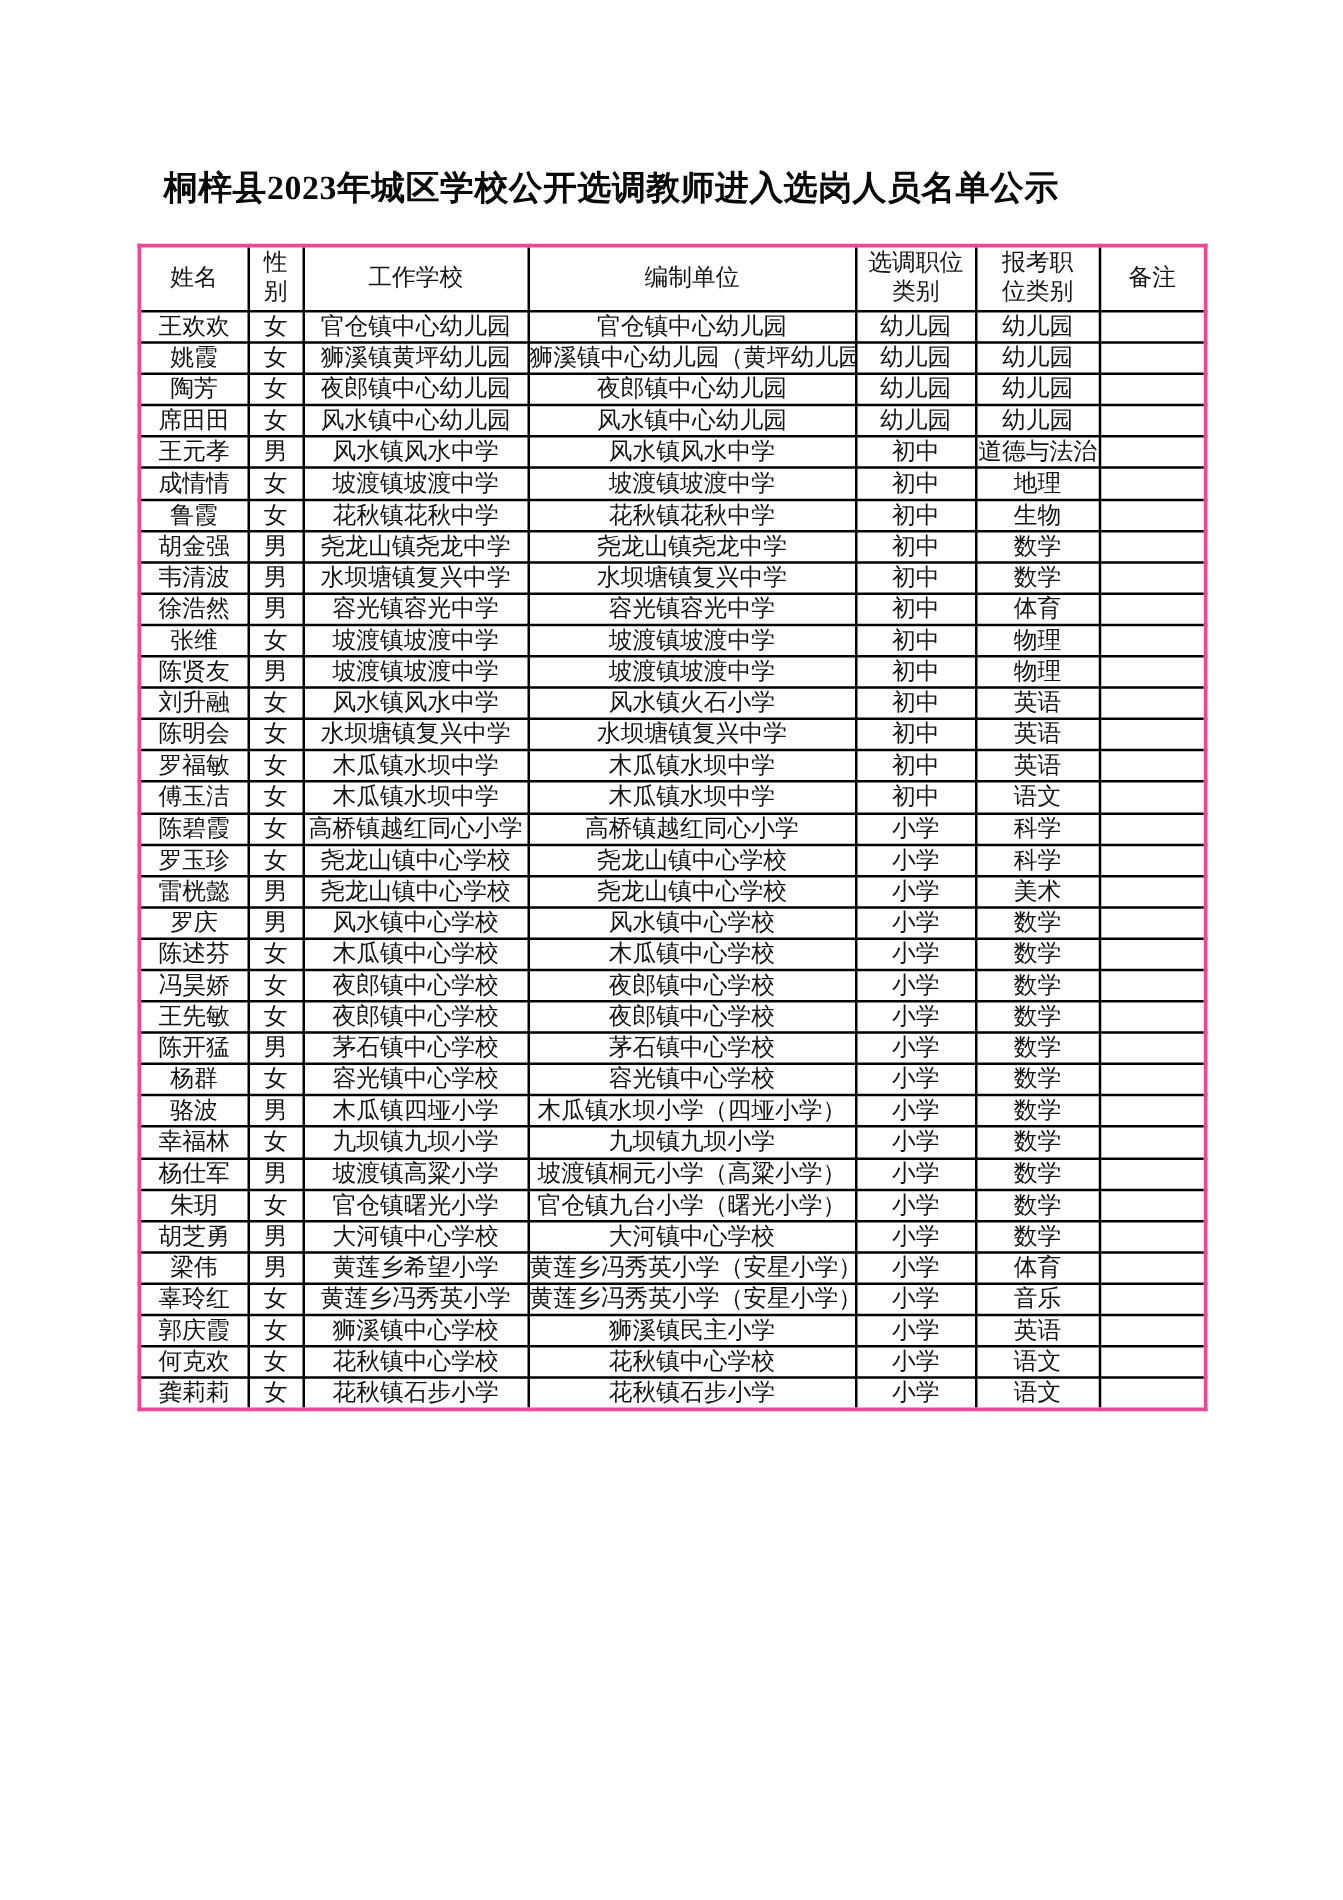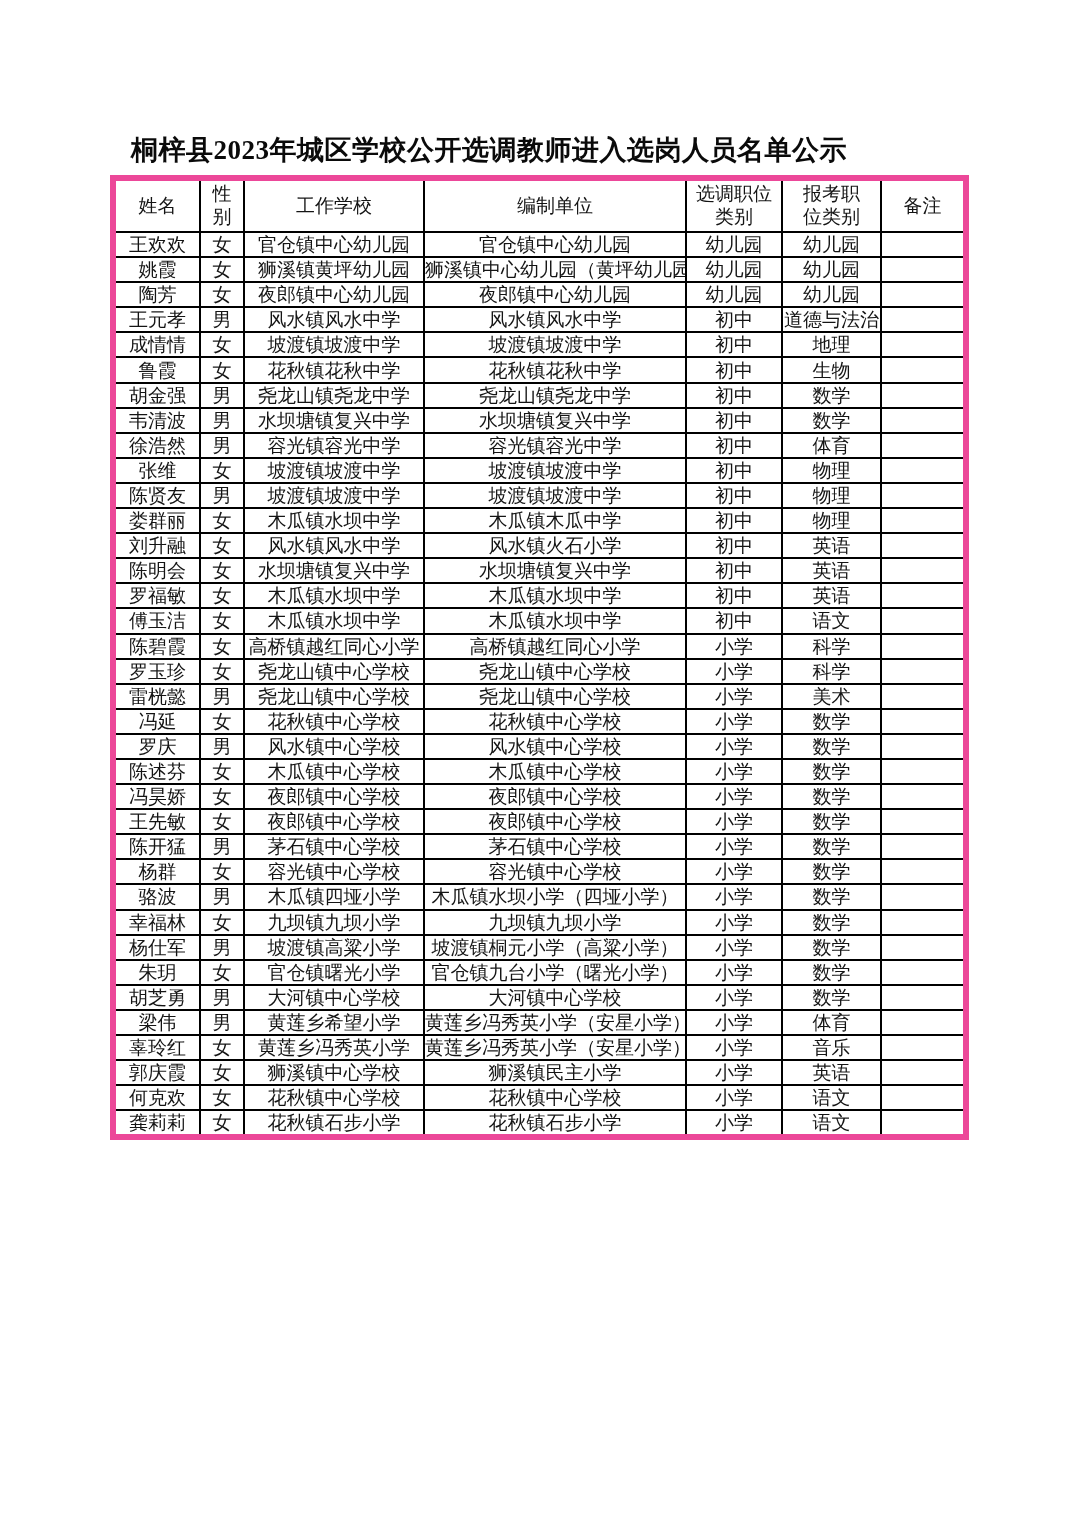--- a/index.html
+++ b/index.html
@@ -21,26 +21,26 @@
     width: 978px;
     text-align: center;
     font-size: 27px;
     font-weight: bold;
     color: #0a0a0a;
     letter-spacing: 0.5px;
     white-space: nowrap;
   }
   table.roster {
     position: absolute;
-    top: 175px;
+    top: 195px;
     left: 110px;
     width: 853px;
     border-collapse: collapse;
     table-layout: fixed;
-    border: 6px solid #ec4899;
+    border: 3px solid #ec4899;
     padding-left: 32px;
   }
   .roster col.c-name { width: 87px; }
   .roster col.c-gender { width: 44px; }
   .roster col.c-work { width: 180px; }
   .roster col.c-unit { width: 262px; }
   .roster col.c-cat1 { width: 96px; }
   .roster col.c-cat2 { width: 99px; }
   .roster col.c-remark { width: 85px; }
   .roster th, .roster td {
@@ -115,20 +115,29 @@
       <tr>
         <td>陶芳</td>
         <td>女</td>
         <td>夜郎镇中心幼儿园</td>
         <td>夜郎镇中心幼儿园</td>
         <td>幼儿园</td>
         <td>幼儿园</td>
         <td></td>
       </tr>
       <tr>
+        <td>席田田</td>
+        <td>女</td>
+        <td>风水镇中心幼儿园</td>
+        <td>风水镇中心幼儿园</td>
+        <td>幼儿园</td>
+        <td>幼儿园</td>
+        <td></td>
+      </tr>
+      <tr>
         <td>王元孝</td>
         <td>男</td>
         <td>风水镇风水中学</td>
         <td>风水镇风水中学</td>
         <td>初中</td>
         <td>道德与法治</td>
         <td></td>
       </tr>
       <tr>
         <td>成情情</td>
@@ -187,29 +196,20 @@
       <tr>
         <td>陈贤友</td>
         <td>男</td>
         <td>坡渡镇坡渡中学</td>
         <td>坡渡镇坡渡中学</td>
         <td>初中</td>
         <td>物理</td>
         <td></td>
       </tr>
       <tr>
-        <td>娄群丽</td>
-        <td>女</td>
-        <td>木瓜镇水坝中学</td>
-        <td>木瓜镇木瓜中学</td>
-        <td>初中</td>
-        <td>物理</td>
-        <td></td>
-      </tr>
-      <tr>
         <td>刘升融</td>
         <td>女</td>
         <td>风水镇风水中学</td>
         <td>风水镇火石小学</td>
         <td>初中</td>
         <td>英语</td>
         <td></td>
       </tr>
       <tr>
         <td>陈明会</td>
@@ -256,29 +256,20 @@
         <td>科学</td>
         <td></td>
       </tr>
       <tr>
         <td>雷桄懿</td>
         <td>男</td>
         <td>尧龙山镇中心学校</td>
         <td>尧龙山镇中心学校</td>
         <td>小学</td>
         <td>美术</td>
-        <td></td>
-      </tr>
-      <tr>
-        <td>冯延</td>
-        <td>女</td>
-        <td>花秋镇中心学校</td>
-        <td>花秋镇中心学校</td>
-        <td>小学</td>
-        <td>数学</td>
         <td></td>
       </tr>
       <tr>
         <td>罗庆</td>
         <td>男</td>
         <td>风水镇中心学校</td>
         <td>风水镇中心学校</td>
         <td>小学</td>
         <td>数学</td>
         <td></td>

